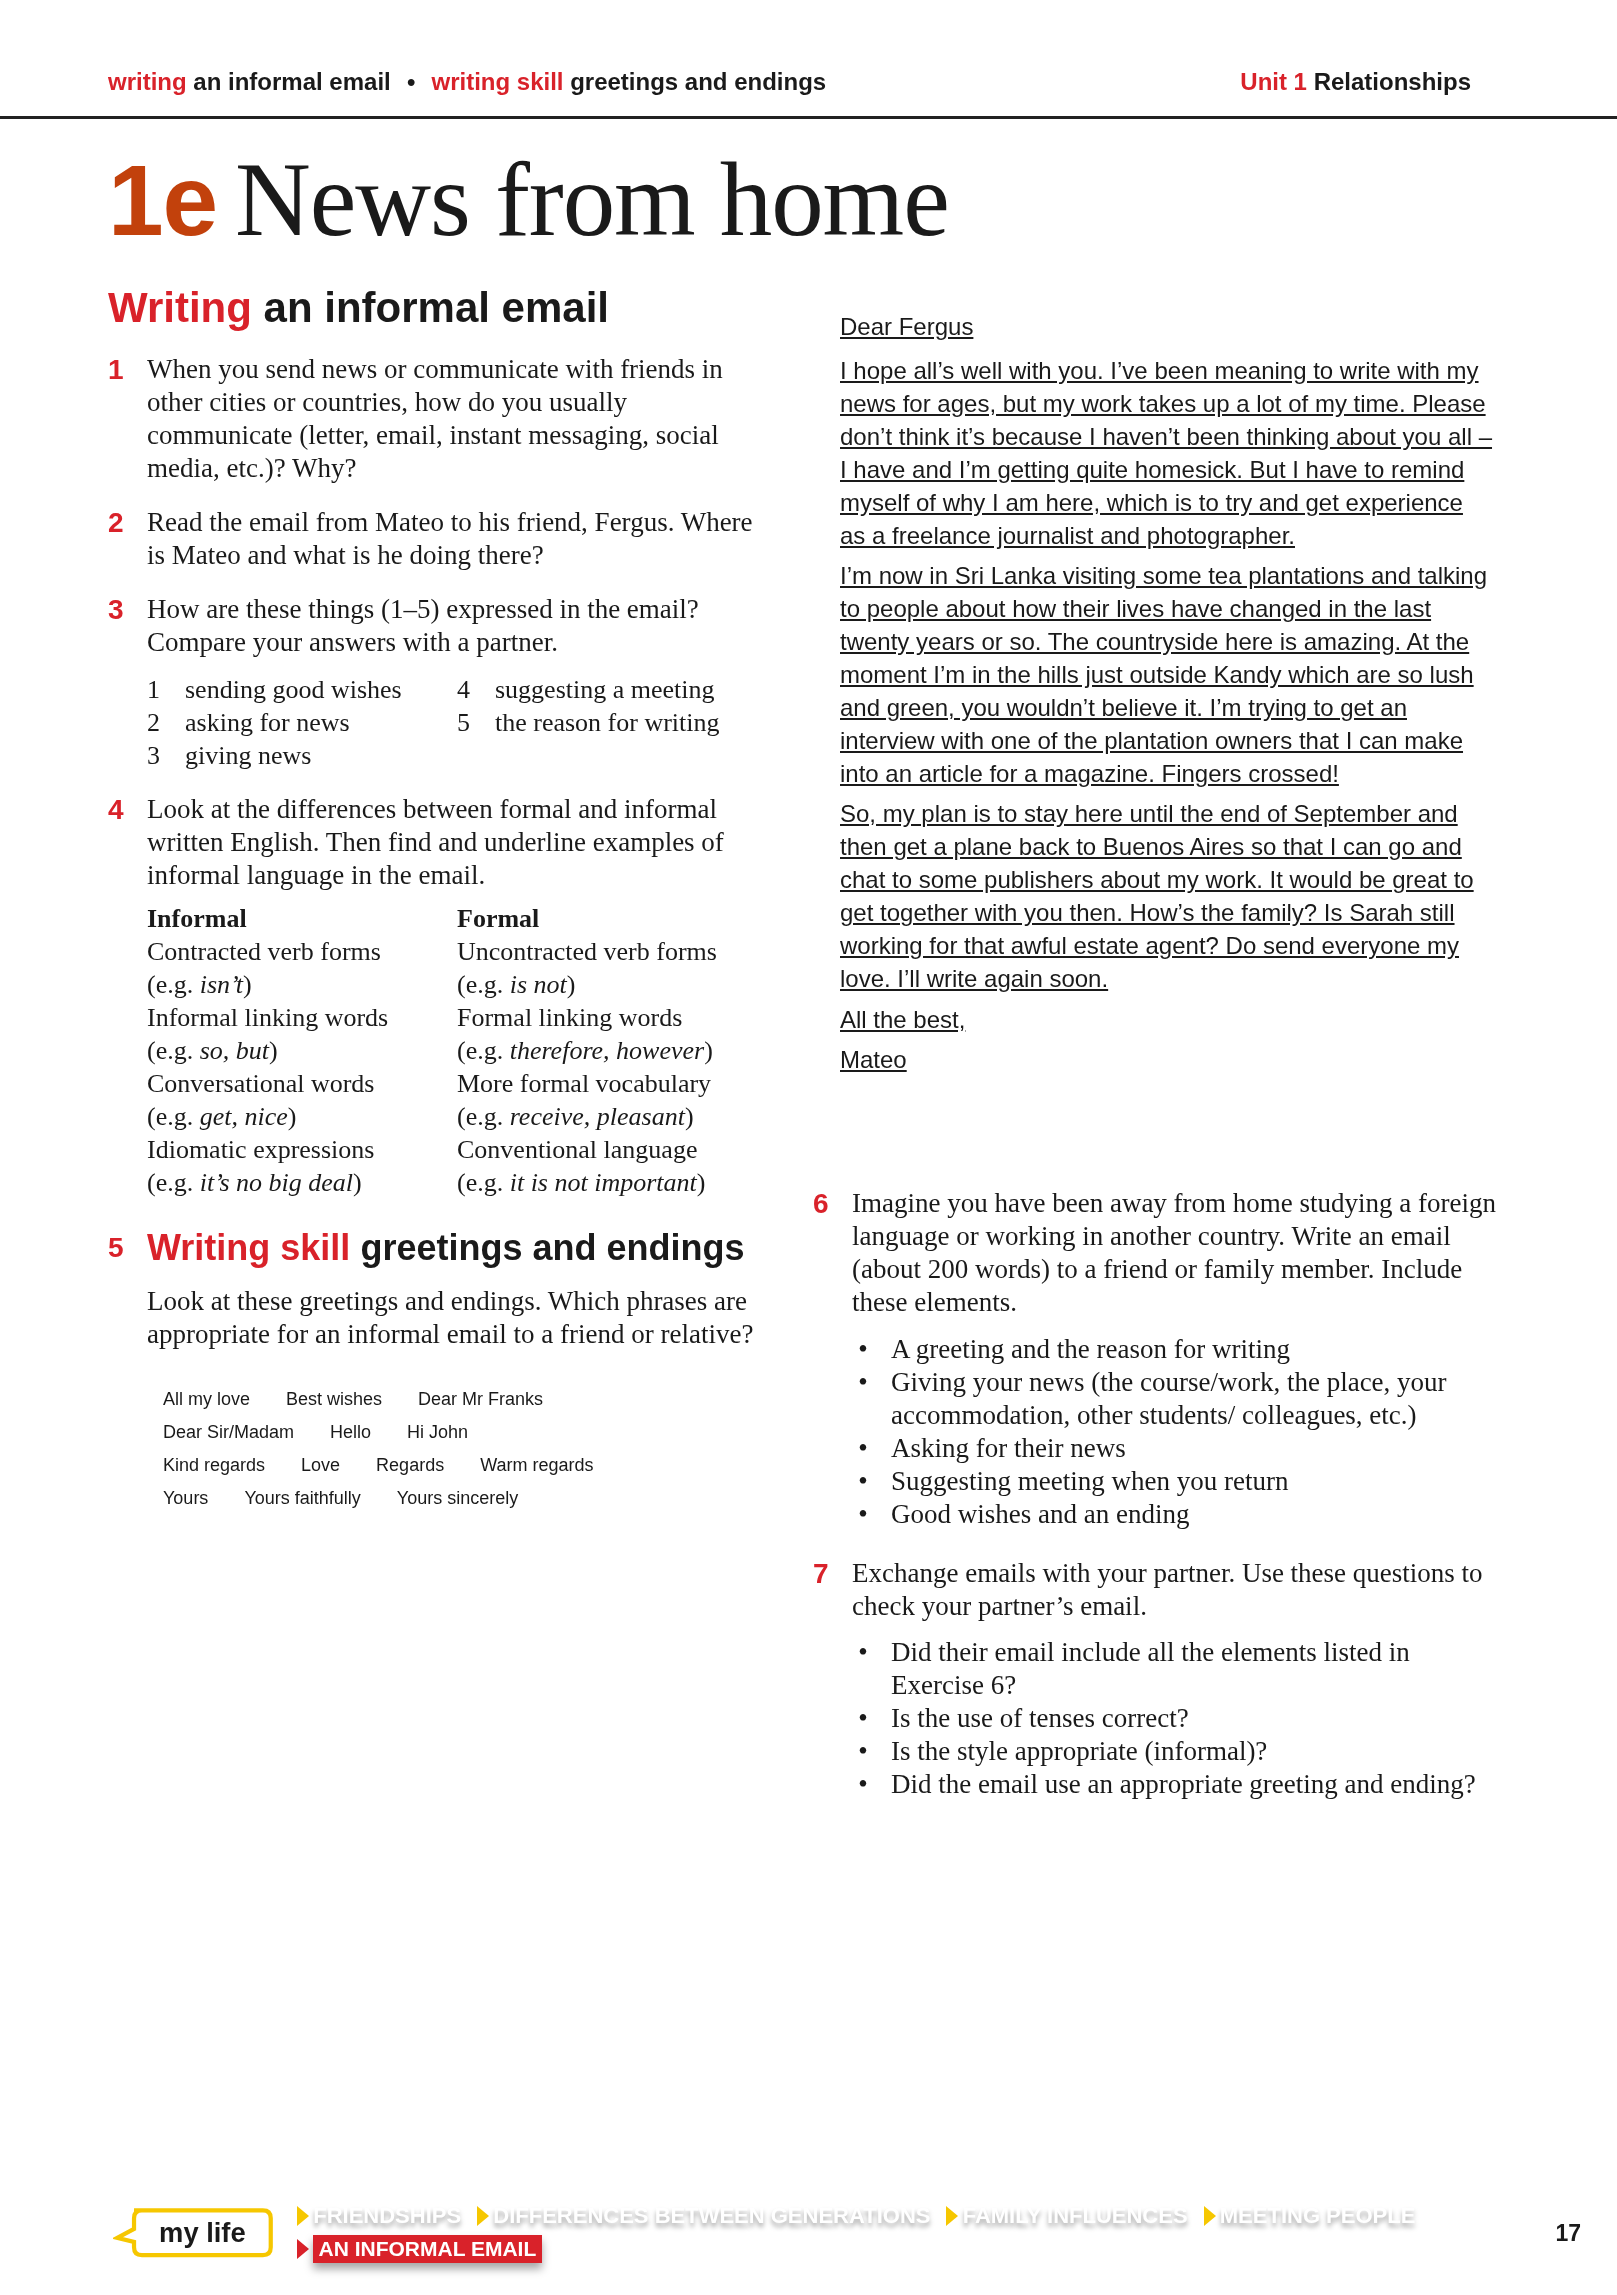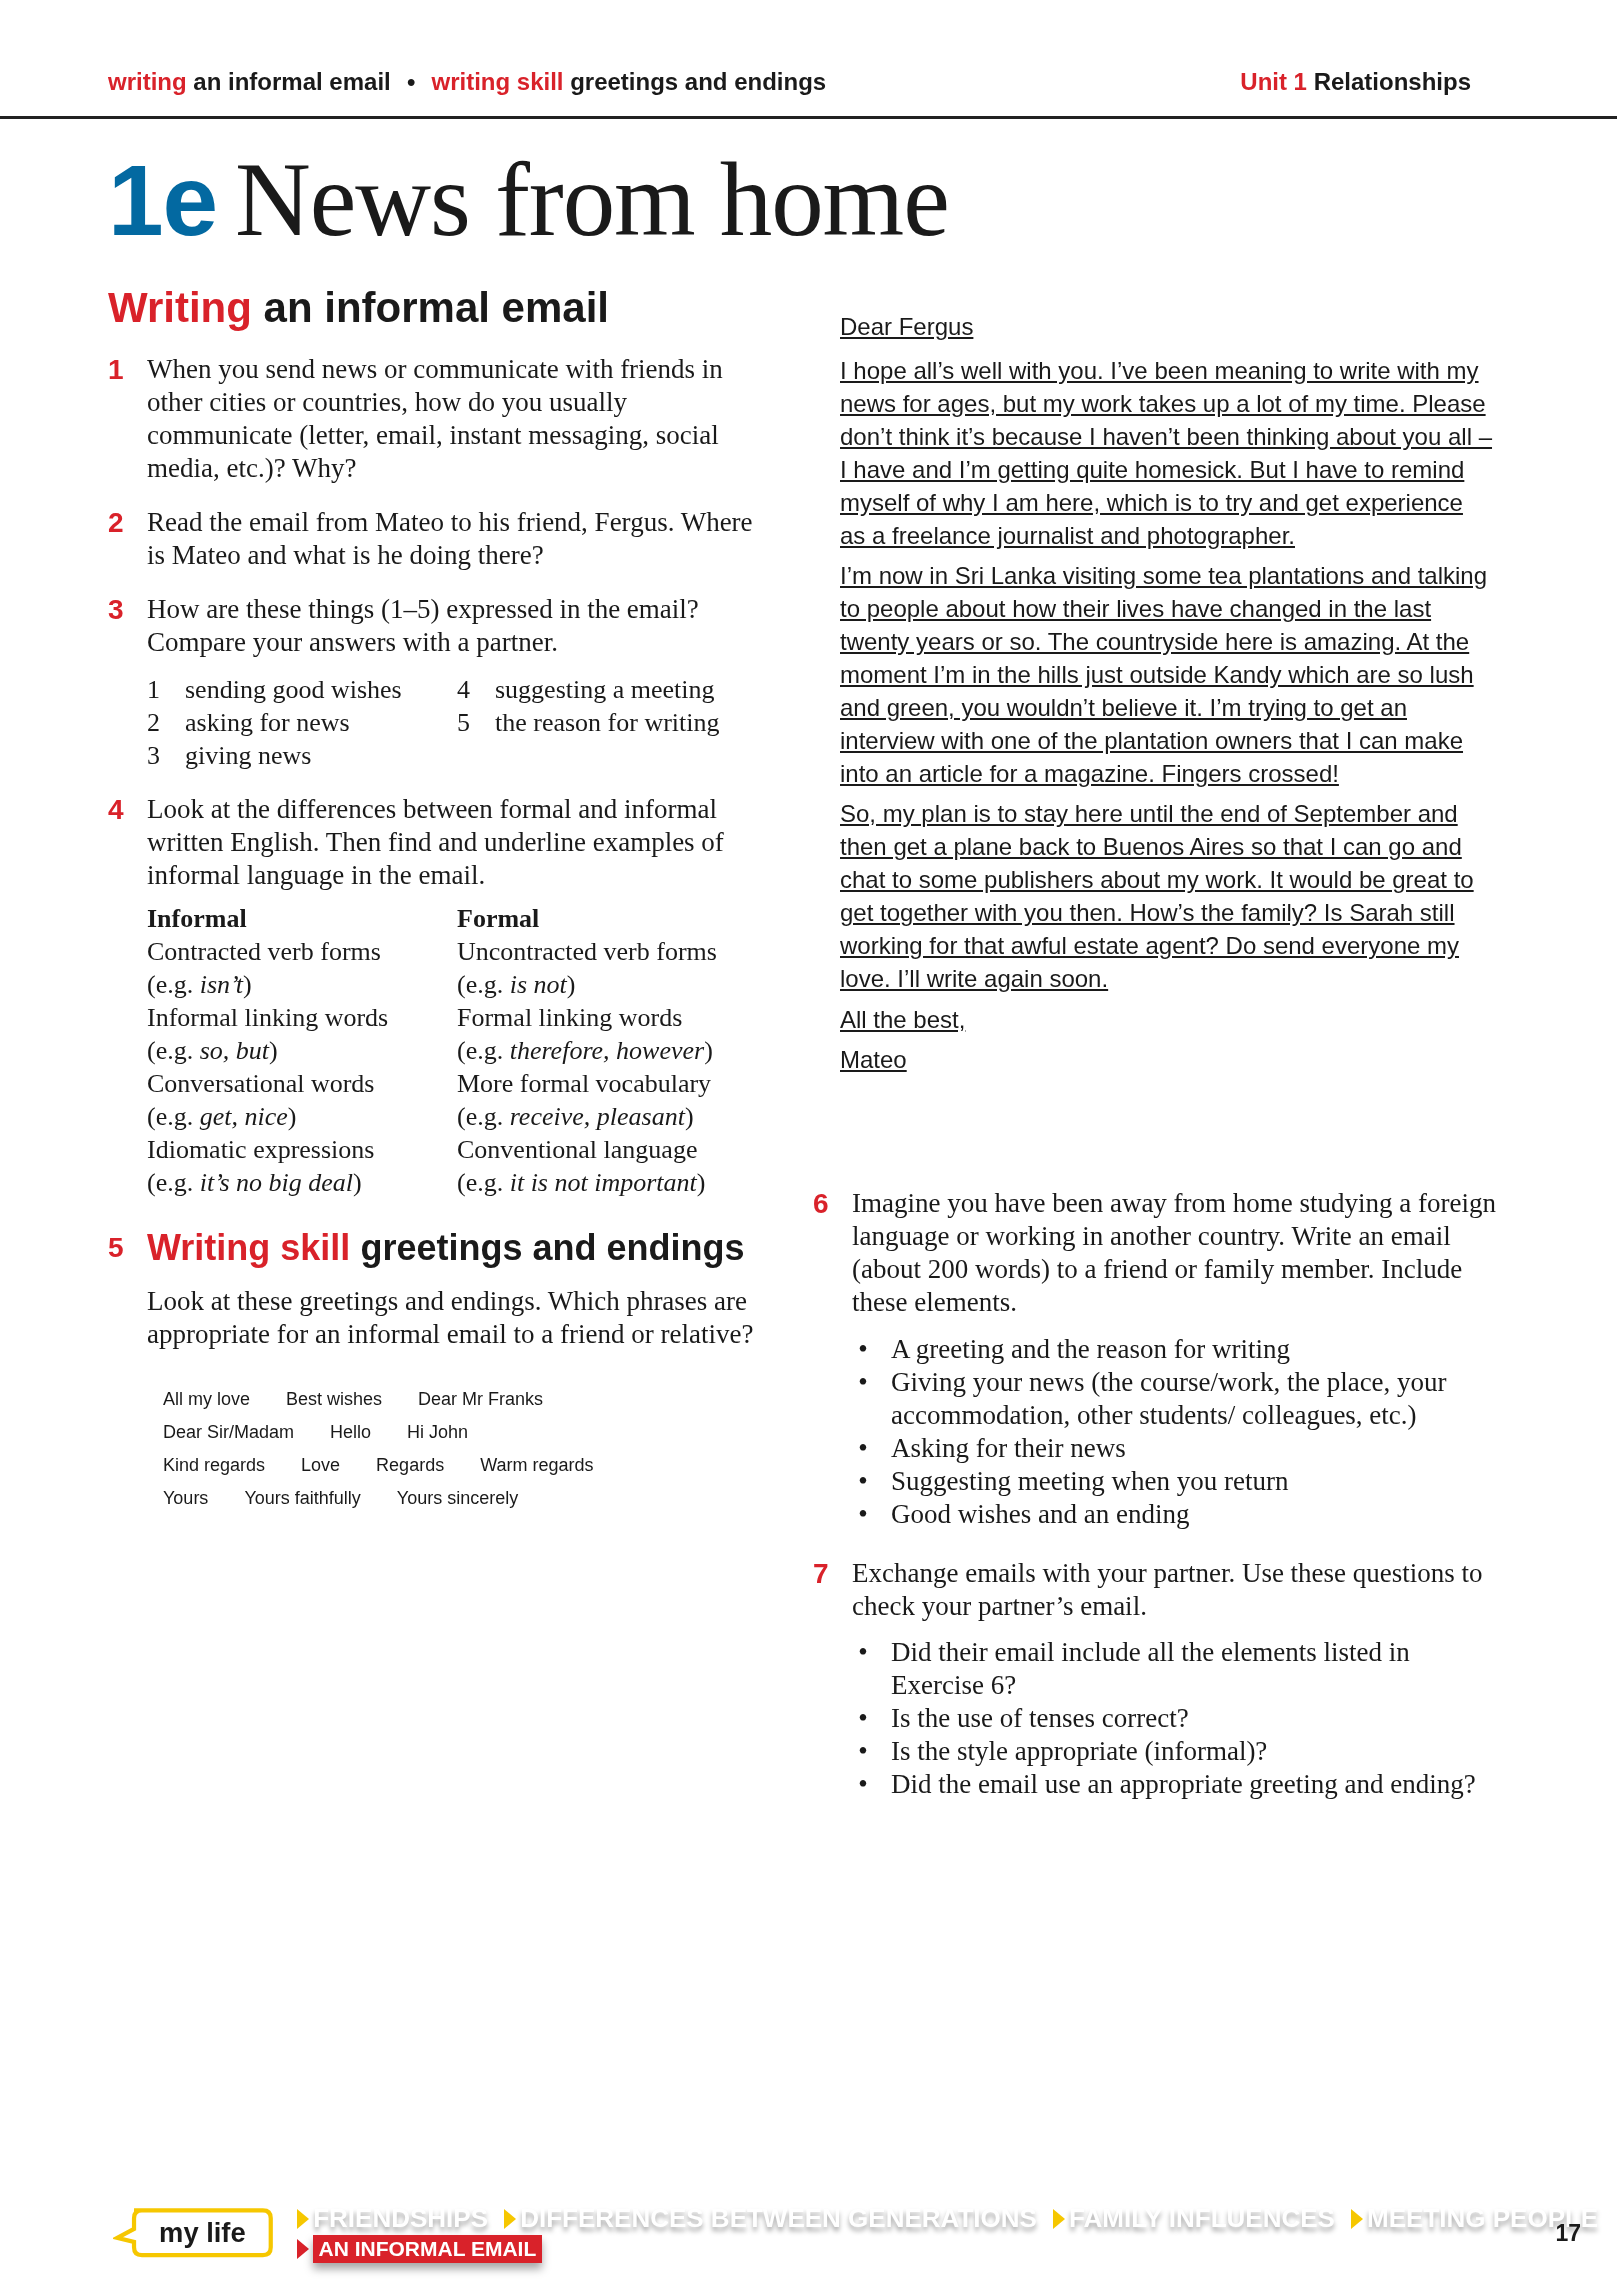--- a/index.html
+++ b/index.html
@@ -10,21 +10,21 @@
 
   
   .top-header { position: absolute; left: 108px; top: 68px; width: 1363px; height: 32px; font-size: 24px; font-weight: bold; }
   .top-header .left { position: absolute; left: 0; top: 0; white-space: nowrap; }
   .top-header .right { position: absolute; right: 0; top: 0; white-space: nowrap; }
   .top-header .bullet { margin: 0 9.5px; }
   .rule { position: absolute; left: 0; top: 116px; width: 1618px; height: 3.2px; background: #222222; }
 
   
   .page-title { position: absolute; left: 108px; top: 147px; font-size: 105px; line-height: 1; white-space: nowrap; letter-spacing: -1.1px; }
-  .page-title .num { font-family: "Liberation Sans", sans-serif; font-weight: bold; color: #0369a1; font-size: 100px; margin-right: 18px; }
+  .page-title .num { font-family: "Liberation Sans", sans-serif; font-weight: bold; color: #c2410c; font-size: 100px; margin-right: 18px; }
   .page-title .txt { font-family: "Liberation Serif", serif; }
 
   .section-heading { position: absolute; left: 108px; top: 284px; font-size: 42px; font-weight: bold; white-space: nowrap; }
 
   
   .col-left { position: absolute; left: 108px; top: 353px; width: 668px; }
   .ex { position: relative; padding-left: 39px; font-size: 27px; line-height: 33px; margin-bottom: 21px; }
   .ex .n { position: absolute; left: 0; top: 0; font-family: "Liberation Sans", sans-serif; font-weight: bold; color: #d9222a; font-size: 28px; }
   .ex p { margin: 0; }
 
@@ -44,21 +44,21 @@
   .email { position: absolute; left: 840px; top: 310px; width: 653px; font-family: "Liberation Sans", sans-serif; font-size: 24px; line-height: 33px; text-decoration: underline; }
   .email p { margin: 0 0 7.4px 0; }
   .col-right { position: absolute; left: 813px; top: 1187px; width: 684px; }
   .bullets { list-style: none; margin: 13.7px 0 0 0; padding: 0; font-size: 27px; line-height: 33px; }
   .bullets li { position: relative; padding-left: 39px; }
   .bullets li::before { content: "•"; position: absolute; left: 6.3px; top: 0; }
 
   
   .footer { position: absolute; left: 108px; top: 2200px; width: 1473px; height: 79px; }
   .mylife { position: absolute; left: 5.3px; top: 5.3px; width: 163px; height: 53px; }
-  .nav-row { position: absolute; left: 189px; top: 3.2px; display: flex; font-family: "Liberation Sans", sans-serif; font-weight: bold; font-size: 26px; color: #ffffff; white-space: nowrap; }
+  .nav-row { position: absolute; left: 189px; top: 3.2px; display: flex; font-family: "Liberation Sans", sans-serif; font-weight: bold; font-size: 22px; color: #ffffff; white-space: nowrap; }
   .nav-row .nav-item { display: flex; align-items: center; margin-right: 16px; text-shadow: 0 4.2px 5.3px rgba(0,0,0,0.35); }
   .tri { width: 0; height: 0; border-top: 10.5px solid transparent; border-bottom: 10.5px solid transparent; border-left: 12.6px solid #f6c700; margin-right: 4.2px; }
   .tri.red-tri { border-left-color: #d9222a; }
   .current { position: absolute; left: 189px; top: 35px; display: flex; align-items: center; }
   .current .box { background: #d9222a; color: #fff; font-family: "Liberation Sans", sans-serif; font-weight: bold; font-size: 21px; padding: 2.1px 5.3px; box-shadow: 0 6.3px 8.4px rgba(0,0,0,0.35); }
   .page-num { position: absolute; right: 0; top: 20px; font-family: "Liberation Sans", sans-serif; font-weight: bold; font-size: 23px; }
 </style>
 </head>
 <body>
 

